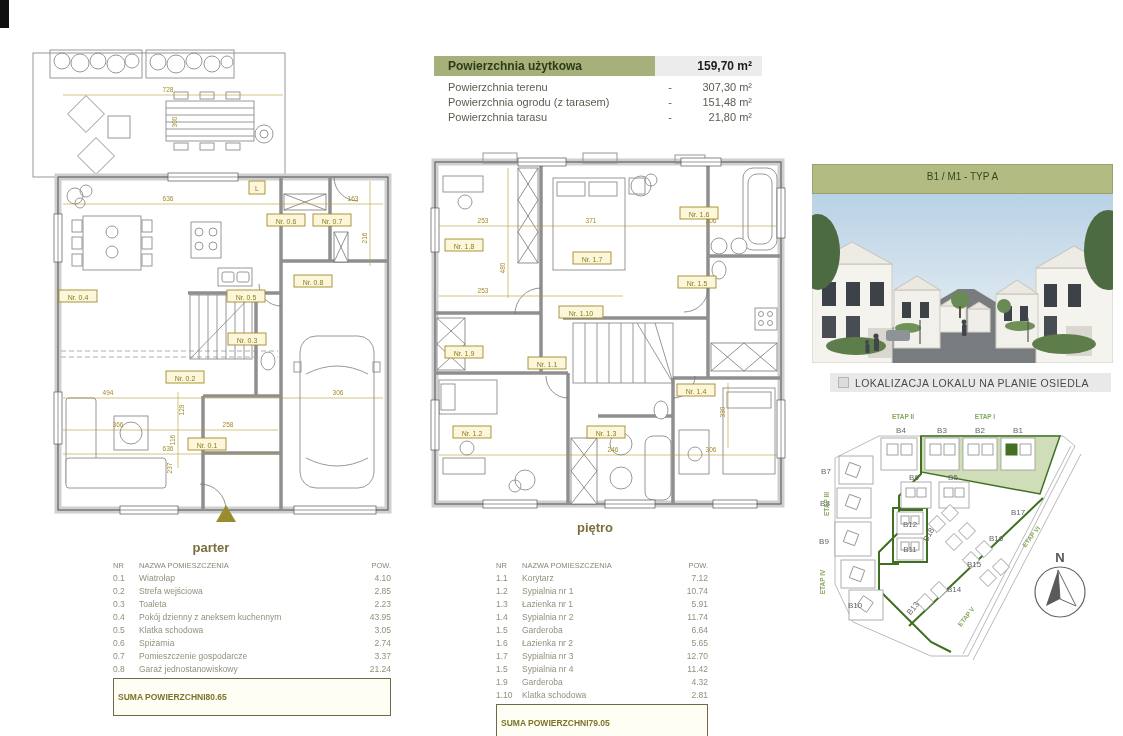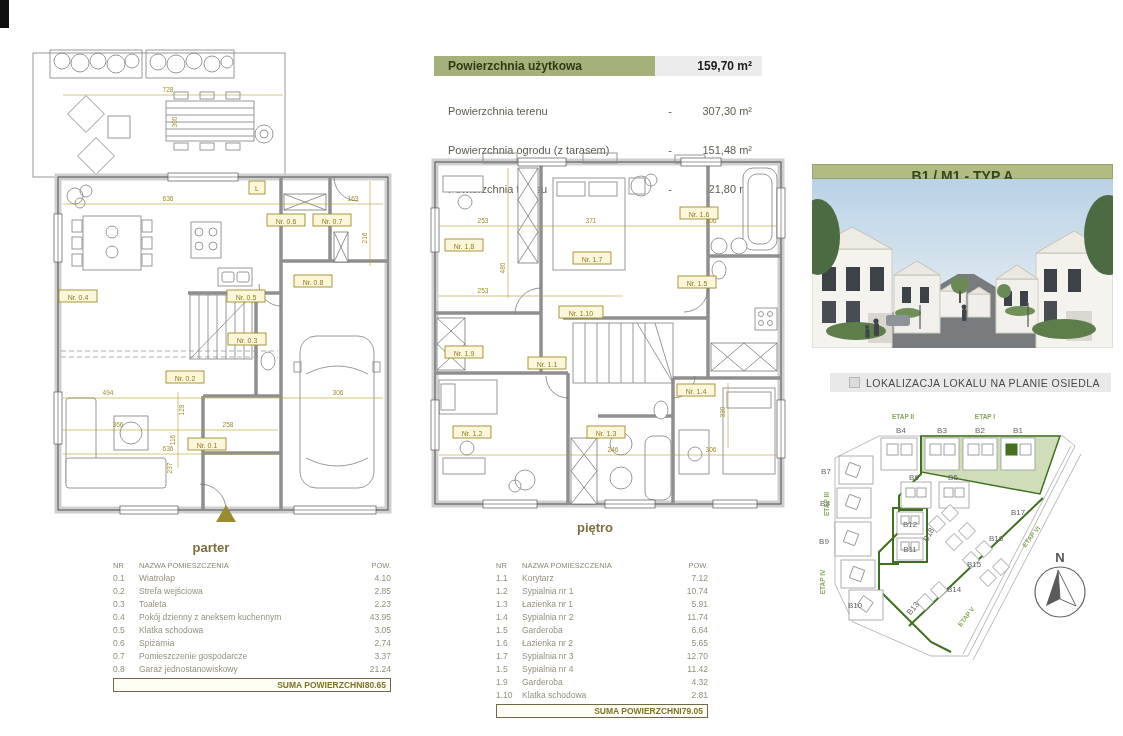--- a/index.html
+++ b/index.html
@@ -6,49 +6,49 @@
   #sheet{position:relative;width:1123px;height:736px;background:#fff;overflow:hidden;
          font-family:"Liberation Sans",sans-serif;}
   .abs{position:absolute;}
   .scan-mark{left:0;top:0;width:9px;height:28px;background:#101010;}
 
   
   .summary{left:434px;top:56px;width:328px;font-size:11px;}
   .sum-head{display:flex;height:20px;line-height:20px;font-weight:bold;}
   .sum-head .lbl{width:221px;background:#a6b07a;color:#2f3a18;padding-left:14px;box-sizing:border-box;font-size:12px;}
   .sum-head .val{flex:1;background:#ececec;color:#1c1c1c;text-align:right;padding-right:10px;font-size:12px;padding-left:36px;}
-  .sum-row{display:flex;height:15px;line-height:15px;color:#5c5c52;margin-top:24px;}
+  .sum-row{display:flex;height:15px;line-height:15px;color:#5c5c52;}
   .sum-row .lbl{width:221px;padding-left:14px;box-sizing:border-box;}
   .sum-row .sep{width:30px;text-align:center;}
   .sum-row .val{flex:1;text-align:right;padding-right:10px;}
 
   
   .plan-title{color:#7c6e3f;font-size:13px;text-align:center;font-weight:bold;}
 
   
   .rt{font-size:8.5px;color:#93907c;}
   .rt-head{display:flex;color:#8a8775;font-size:7.5px;height:12px;line-height:12px;}
   .rt-row{display:flex;height:13px;line-height:13px;}
   .rt .c-nr,.rt-head .h-nr{width:26px;}
   .rt .c-name,.rt-head .h-name{flex:1;}
   .rt .c-area,.rt-head .h-area{width:42px;text-align:right;}
-  .rt-sum{margin-top:2px;border:1px solid #6f6a45;display:flex;justify-content:flex-end;
-          padding:1px 4px;font-weight:bold;color:#7d7328;font-size:8.5px;background:#fffef5;}
+  .rt-sum{margin-top:2px;border:1px solid #6f6a45;display:flex;justify-content:flex-start;
+          padding:13px 4px;font-weight:bold;color:#7d7328;font-size:8.5px;background:#fffef5;}
   .rt-parter{left:113px;top:560px;width:278px;}
   .rt-pietro{left:496px;top:560px;width:212px;}
 
   
   .unit-card{left:812px;top:164px;width:301px;}
-  .unit-header{height:15px;line-height:23px;background:#b2bb82;border:1px solid #9aa26a;box-sizing:border-box;
-               text-align:center;font-weight:bold;font-size:14px;color:#33491c;}
+  .unit-header{height:30px;line-height:23px;background:#b2bb82;border:1px solid #9aa26a;box-sizing:border-box;
+               text-align:center;font-weight:normal;font-size:10px;color:#33491c;}
   .unit-photo{display:block;}
 
   
   .site-bar{left:830px;top:373px;width:281px;height:19px;background:#e9e9e9;display:flex;align-items:center;
-            font-size:10.5px;color:#4a4a4a;letter-spacing:0.4px;justify-content:center;}
+            font-size:10.5px;color:#4a4a4a;letter-spacing:0.4px;}
   .site-bar .sq{width:9px;height:9px;border:1px solid #b5b5b5;background:#dcdcdc;margin:0 6px 0 8px;}
 
   
   .watermark{left:88px;top:328px;width:1035px;font-size:74px;font-weight:bold;letter-spacing:1px;
              color:rgba(122,122,122,0.36);text-shadow:2px 2px 1px rgba(255,255,255,0.65);
              white-space:nowrap;z-index:50;pointer-events:none;}
   .over{z-index:60;}
 
   
   svg text{font-family:"Liberation Sans",sans-serif;}

